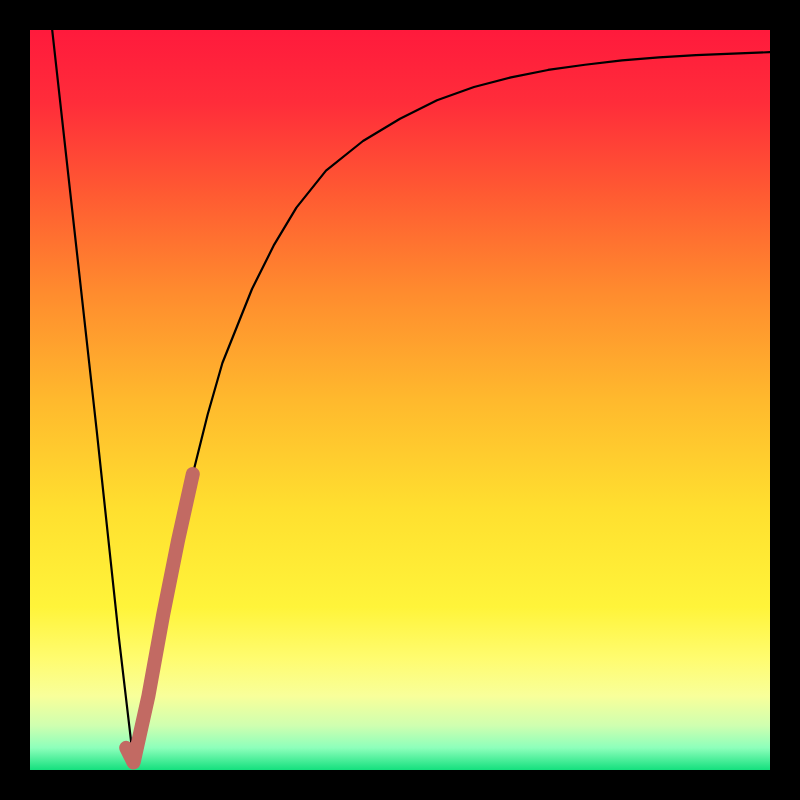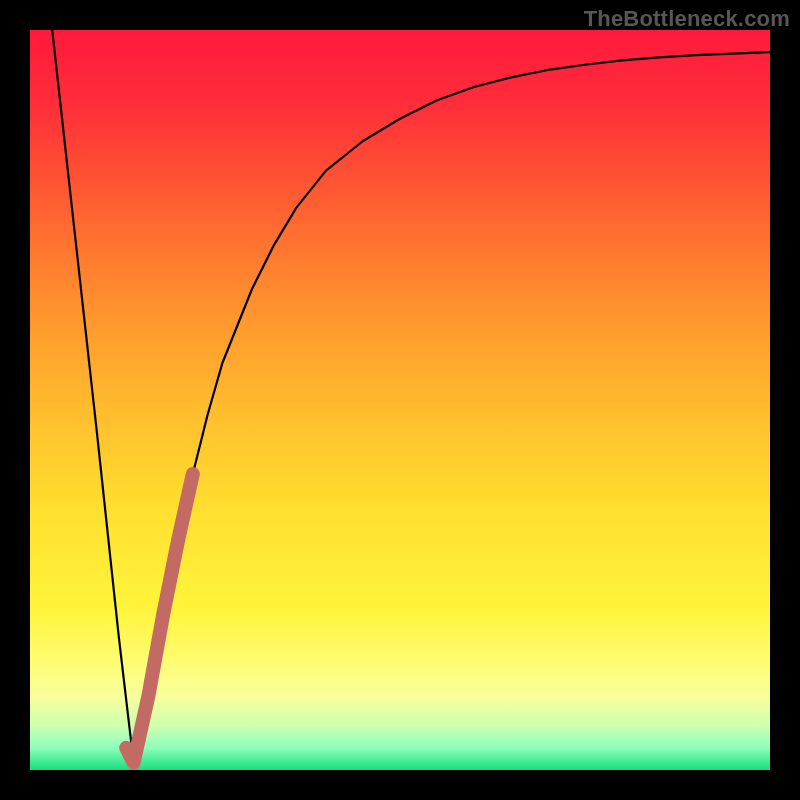--- a/index.html
+++ b/index.html
@@ -24,21 +24,20 @@
     position: absolute;
     left: 30px;
     top: 30px;
     width: 740px;
     height: 740px;
   }
 </style>
 </head>
 <body>
 <div class="outer">
-  <div class="watermark">TheBottleneck.com</div>
   <svg class="plot" viewBox="0 0 740 740">
     <defs>
       <linearGradient id="bg-grad" x1="0" y1="0" x2="0" y2="1">
         <stop offset="0" stop-color="#ff1a3c"></stop>
         <stop offset="0.10" stop-color="#ff2d3a"></stop>
         <stop offset="0.22" stop-color="#ff5a32"></stop>
         <stop offset="0.35" stop-color="#ff8a2e"></stop>
         <stop offset="0.50" stop-color="#ffb92d"></stop>
         <stop offset="0.65" stop-color="#ffe02f"></stop>
         <stop offset="0.78" stop-color="#fff43a"></stop>

